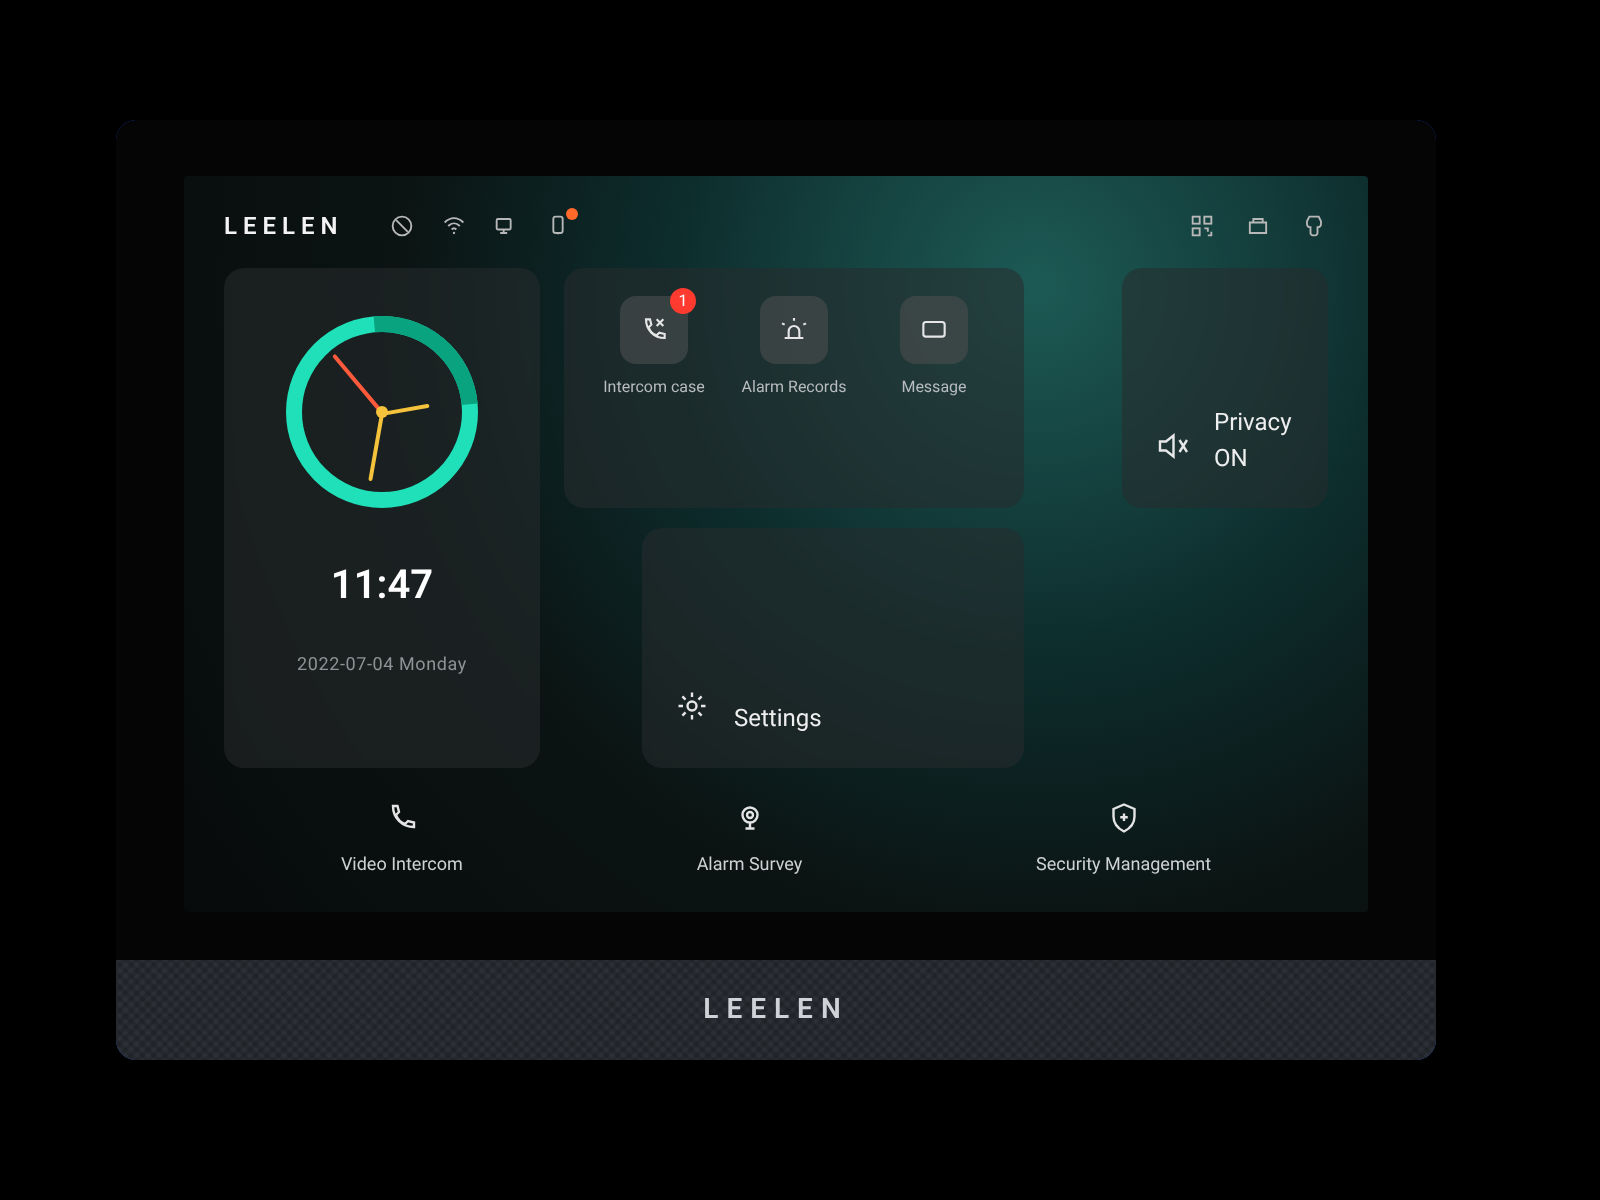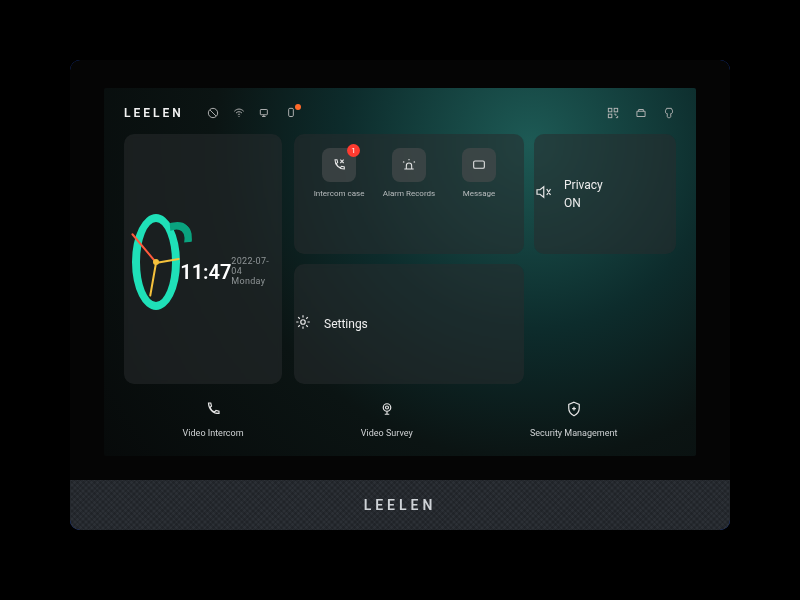--- a/index.html
+++ b/index.html
@@ -1,19 +1,19 @@
 <!DOCTYPE html>
 <html><head>
 <meta charset="utf-8">
 <style>
 * { margin:0; padding:0; box-sizing:border-box; font-family:-apple-system,Segoe UI,Roboto,sans-serif; -webkit-font-smoothing:antialiased; }
 html,body { width:800px; height:600px; background:#000; overflow:hidden; }
 
 .device {
-  position:absolute; left:70px; top:60px; width:660px; height:470px;
+  position:absolute; left:58px; top:60px; width:660px; height:470px;
   background:#1d4ed8; border-radius:10px;
 }
 .bezel {
   position:absolute; left:0; top:0; width:660px; height:420px;
   background:#050505; border-radius:10px 10px 0 0;
   padding:28px 34px 24px 34px;
 }
 .speaker-bar {
   position:absolute; left:0; bottom:0; width:660px; height:50px;
   background:repeating-linear-gradient(45deg,#6a6f75 0 2px,#5a5f65 2px 4px),
@@ -48,42 +48,42 @@
 .col-left { width:158px; }
 .col-right { flex:1; display:grid; grid-template-columns:1.6fr 1fr; grid-template-rows:1fr 1fr; gap:10px; }
 
 .card {
   background:rgba(40,44,46,0.55);
   border-radius:10px;
   backdrop-filter:blur(2px);
 }
 
 
-.clock-card { height:100%; display:flex; flex-direction:row; align-items:center; padding:18px 8px; }
+.clock-card { height:100%; display:flex; flex-direction:column; align-items:center; padding:18px 8px; }
 .clock-face { width:96px; height:96px; position:relative; margin-top:6px; }
 .clock-ring { position:absolute; inset:0; border-radius:50%; border:8px solid #1fe0b8; }
 .clock-ring::after { content:""; position:absolute; inset:-8px; border-radius:50%; border:8px solid transparent; border-top-color:#0aa37f; transform:rotate(40deg); }
 .hand { position:absolute; left:50%; top:50%; transform-origin:0 50%; height:2px; border-radius:2px; }
 .hand.h { width:24px; background:#f5c23c; transform:rotate(-10deg); }
 .hand.m { width:34px; background:#f5c23c; transform:rotate(100deg); }
 .hand.s { width:38px; background:#ff5a3c; transform:rotate(230deg); height:1.5px; }
 .clock-center { position:absolute; left:50%; top:50%; width:6px; height:6px; margin:-3px 0 0 -3px; border-radius:50%; background:#f5c23c; }
 .time-txt { margin-top:26px; font-size:20px; font-weight:600; color:#fff; }
 .date-txt { margin-top:24px; font-size:9px; color:#8e9496; letter-spacing:.3px; }
 
 
 .tiles-card { padding:14px 10px 10px 10px; display:flex; justify-content:space-around; align-items:flex-start; }
 .tile { display:flex; flex-direction:column; align-items:center; gap:8px; width:70px; cursor:pointer; position:relative; }
 .tile-ico { width:34px; height:34px; border-radius:8px; background:rgba(70,74,76,0.7); display:flex; align-items:center; justify-content:center; position:relative; }
 .tile-ico svg { width:16px; height:16px; stroke:#e6e6e6; fill:none; stroke-width:1.6; }
 .tile .badge { position:absolute; top:-4px; right:-4px; min-width:13px; height:13px; border-radius:7px; background:#ff3b30; color:#fff; font-size:8px; display:flex; align-items:center; justify-content:center; padding:0 3px; }
 .tile-label { font-size:8px; color:#b8bcbe; text-align:center; line-height:1.1; }
 
 
-.side-card { padding:18px 0; display:flex; align-items:center; gap:12px; cursor:pointer; }
+.side-card { padding:18px 16px; display:flex; align-items:flex-end; gap:12px; cursor:pointer;margin-left:39px; }
 .side-card svg { width:18px; height:18px; stroke:#e8e8e8; fill:none; stroke-width:1.6; flex-shrink:0; }
 .side-txt { display:flex; flex-direction:column; gap:4px; }
 .side-txt .t1 { font-size:12px; color:#eee; }
 .side-txt .t2 { font-size:12px; color:#eee; }
 
 
 .emerg-card {
   background:linear-gradient(135deg,rgba(120,70,58,0.85),rgba(60,36,32,0.85));
   padding:16px 16px; display:flex; align-items:center; justify-content:space-between; gap:10px; cursor:pointer;
 }
@@ -235,21 +235,21 @@
                 <path d="M6 4c0 8 6 14 14 14v-3l-4-1-2 2c-3-1-5-3-6-6l2-2-1-4H6z"></path>
               </svg></span>
           <span class="lbl">Video Intercom</span>
         </div>
         <div class="bn-item">
           <span><svg viewBox="0 0 24 24">
                 <circle cx="12" cy="10" r="5"></circle>
                 <circle cx="12" cy="10" r="2"></circle>
                 <path d="M12 15v4M9 19h6"></path>
               </svg></span>
-          <span class="lbl">Video Survey</span>
+          <span class="lbl">Alarm Survey</span>
         </div>
         <div class="bn-item">
           <span><svg viewBox="0 0 24 24">
                 <path d="M12 3l7 3v5c0 5-3 8-7 10-4-2-7-5-7-10V6l7-3z"></path>
                 <path d="M12 9v5M9.5 11.5h5"></path>
               </svg></span>
           <span class="lbl">Security Management</span>
         </div>
       </div>
 

